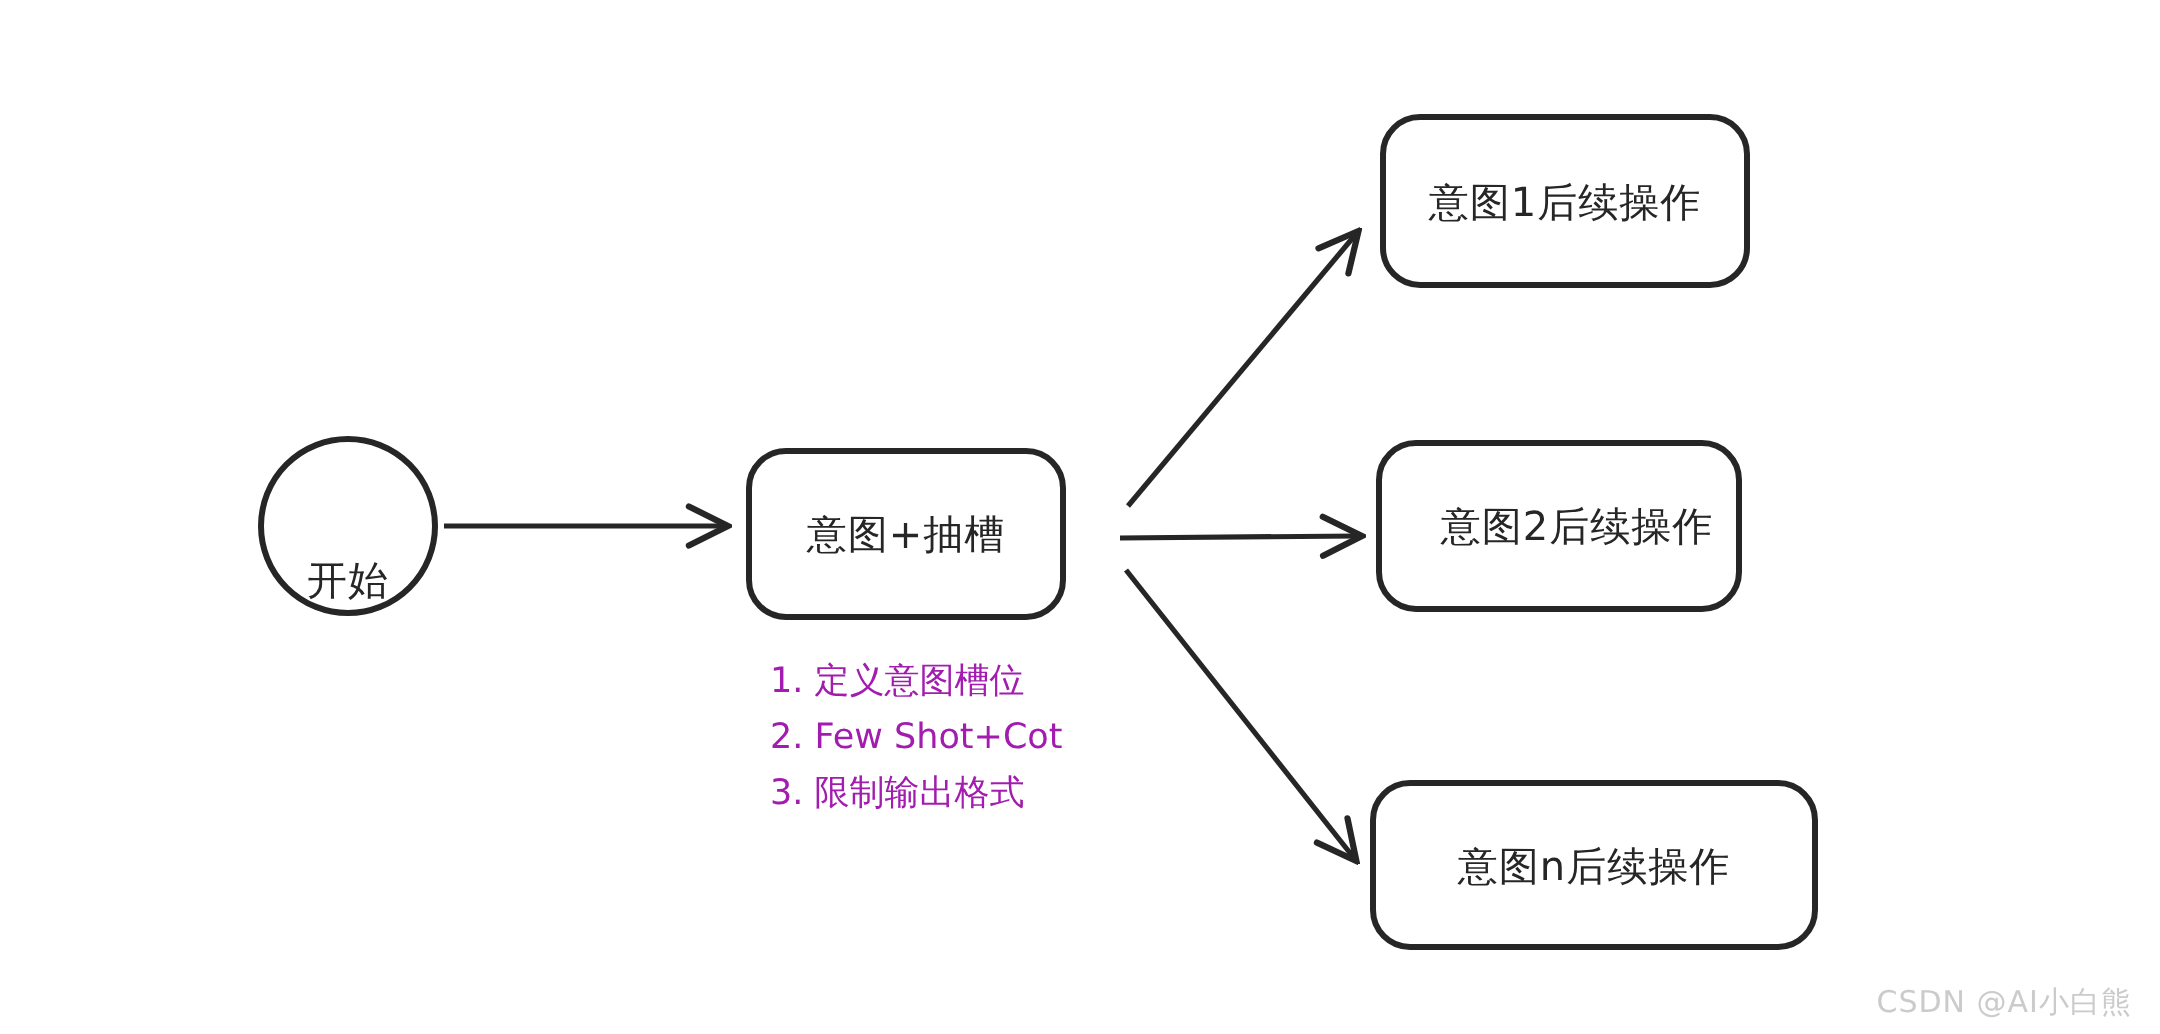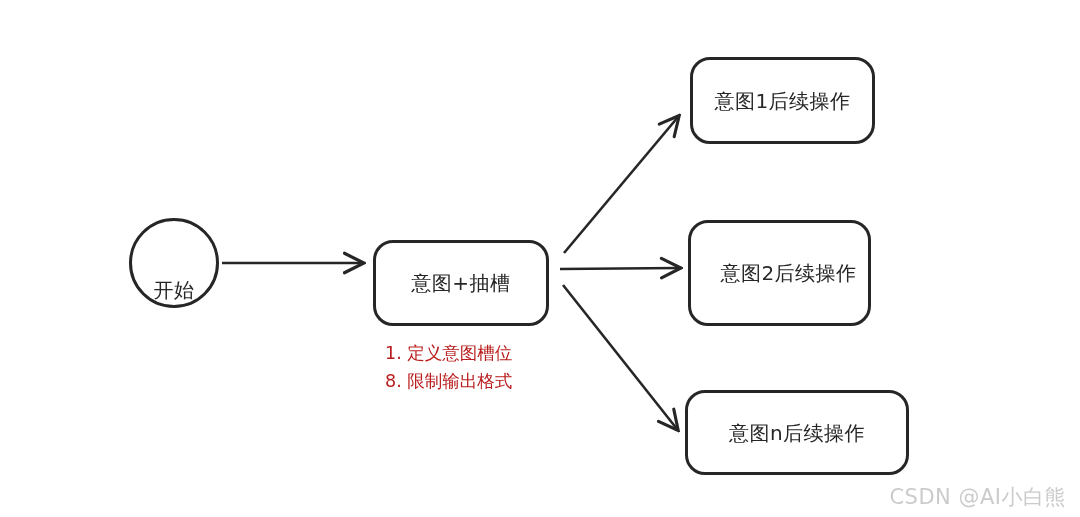--- a/index.html
+++ b/index.html
@@ -40,39 +40,39 @@
     border-radius: 50%;
   }
   .node.rounded {
     border-radius: 20px;
     text-align: right;
   }
   .node .inner {
     line-height: 30px;
   }
   #start-node   { left: 129px; top: 218px; width: 90px;  height: 90px; align-items: flex-end;  }
-  #llm-node     { left: 373px; top: 224px; width: 176px; height: 86px; margin-top: 16px;  }
+  #llm-node     { left: 373px; top: 224px; width: 160px; height: 86px;  }
   #intent1-node { left: 690px; top: 57px;  width: 185px; height: 87px;  }
-  #intent2-node { left: 688px; top: 220px; width: 183px; height: 106px; padding-left: 18px;  }
+  #intent2-node { left: 688px; top: 220px; width: 183px; height: 86px; padding-left: 18px;  }
   #intentn-node { left: 685px; top: 390px; width: 224px; height: 85px;  }
   .notes {
     position: absolute;
     left: 385px;
-    top: 339px;
+    top: 327px;
     font-size: 17.5px;
     line-height: 28px;
     font-weight: 500;
-    color: #b91c1c;
+    color: #a21caf;
     white-space: nowrap;
   }
   .watermark {
     position: absolute;
     right: 14px;
     bottom: 6px;
-    font-size: 21px;
+    font-size: 15px;
     color: #cbcbcb;
     letter-spacing: 0.5px;
     white-space: nowrap;
   }
 </style>
 </head>
 <body>
 
 <div class="canvas">
 
@@ -93,21 +93,22 @@
   </div>
 
   <div id="llm-node" class="node rounded">
     <div class="inner">
       <div>意图+抽槽</div>
     </div>
   </div>
 
   <div class="notes">
     <div>1. 定义意图槽位</div>
-    <div>8. 限制输出格式</div>
+    <div>2. Few Shot+Cot</div>
+    <div>3. 限制输出格式</div>
   </div>
 
   <div id="intent1-node" class="node rounded">
     <div class="inner">意图1后续操作</div>
   </div>
   <div id="intent2-node" class="node rounded">
     <div class="inner">意图2后续操作</div>
   </div>
   <div id="intentn-node" class="node rounded">
     <div class="inner">意图n后续操作</div>

